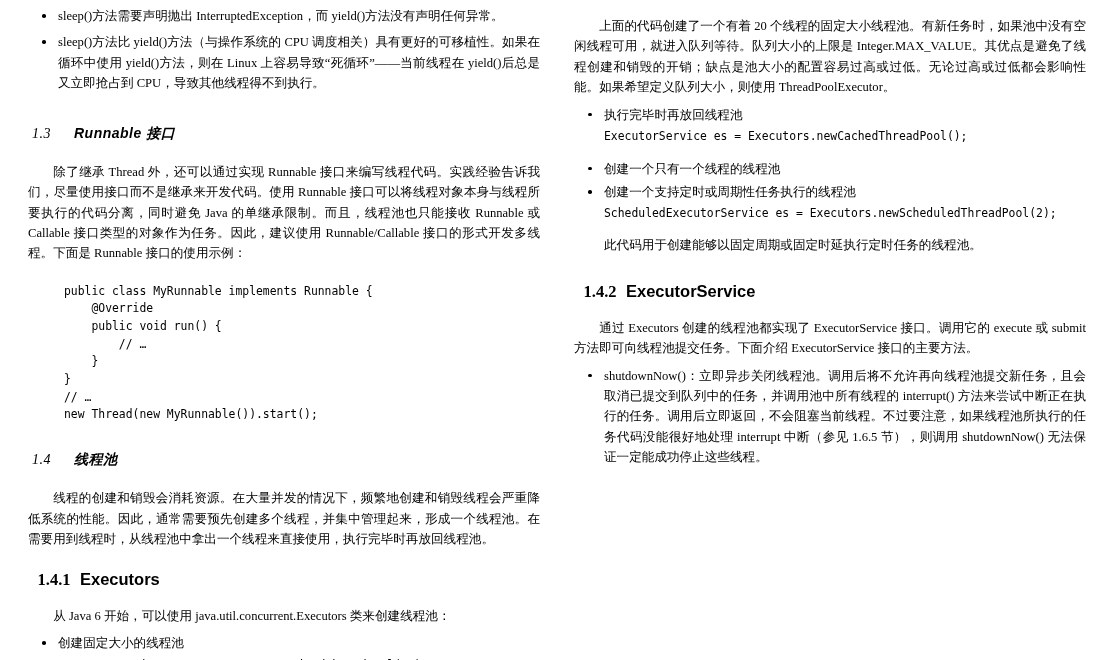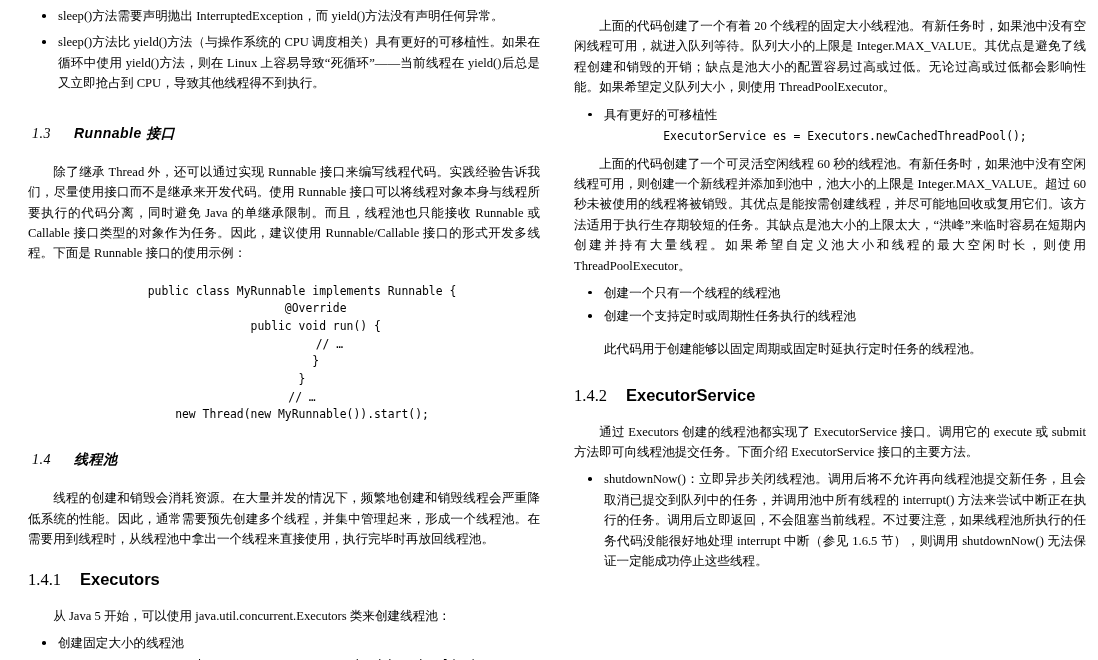--- a/index.html
+++ b/index.html
@@ -66,21 +66,22 @@
     font-size: 16.5px;
     font-weight: bold;
     margin: 0;
     line-height: 1.3;
     font-family: "Liberation Sans", sans-serif;
   }
   .h3 .num {
     display: inline-block;
     min-width: 52px;
     font-family: "Liberation Serif", serif;
-    font-weight: normal;
+    font-weight: bold;
+    text-align: center;
   }
 
   
   ul.bullets {
     list-style: none;
     margin: 0;
     padding: 0;
   }
   ul.bullets > li {
     position: relative;
@@ -103,21 +104,20 @@
   }
   ul.bullets.tight > li { margin-bottom: 3px; }
 
   
   pre.code, .code {
     font-family: "DejaVu Sans Mono", "Liberation Mono", monospace;
     font-size: 11.4px;
     line-height: 1.55;
     margin: 0;
     white-space: pre;
-    text-align: center;
   }
   .code-block {
     padding-left: 36px;
     margin: 6px 0 2px 0;
   }
   .code-inline-block {
     padding-left: 30px;
     margin: 3px 0 6px 0;
   }
   .sub-note {
@@ -174,61 +174,63 @@
     <p class="body indent">线程的创建和销毁会消耗资源。在大量并发的情况下，频繁地创建和销毁线程会严重降低系统的性能。因此，通常需要预先创建多个线程，并集中管理起来，形成一个线程池。在需要用到线程时，从线程池中拿出一个线程来直接使用，执行完毕时再放回线程池。</p>
 
     <div class="spacer-lg"></div>
 
     <div class="h3">
       <span class="num">1.4.1</span><span>Executors</span>
     </div>
 
     <div class="spacer-sm"></div>
 
-    <p class="body indent">从 Java 5 开始，可以使用 java.util.concurrent.Executors 类来创建线程池：</p>
+    <p class="body indent">从 Java 6 开始，可以使用 java.util.concurrent.Executors 类来创建线程池：</p>
 
     <div class="spacer-sm"></div>
 
     <ul class="bullets tight">
       <li>创建固定大小的线程池</li>
     </ul>
 
     <div class="code-inline-block">
       <pre class="code">ExecutorService es = Executors.newFixedThreadPool(20);</pre>
     </div>
 
   </div>
 
   <div class="col col-right">
 
     <p class="body indent">上面的代码创建了一个有着 20 个线程的固定大小线程池。有新任务时，如果池中没有空闲线程可用，就进入队列等待。队列大小的上限是 Integer.MAX_VALUE。其优点是避免了线程创建和销毁的开销；缺点是池大小的配置容易过高或过低。无论过高或过低都会影响性能。如果希望定义队列大小，则使用 ThreadPoolExecutor。</p>
 
     <div class="spacer-sm"></div>
 
     <ul class="bullets tight">
-      <li>具有更好的可移植性</li>
+      <li>执行完毕时再放回线程池</li>
     </ul>
 
     <div class="code-inline-block">
       <pre class="code">ExecutorService es = Executors.newCachedThreadPool();</pre>
     </div>
 
-    <p class="body indent">上面的代码创建了一个可灵活空闲线程 60 秒的线程池。有新任务时，如果池中没有空闲线程可用，则创建一个新线程并添加到池中，池大小的上限是 Integer.MAX_VALUE。超过 60 秒未被使用的线程将被销毁。其优点是能按需创建线程，并尽可能地回收或复用它们。该方法适用于执行生存期较短的任务。其缺点是池大小的上限太大，“洪峰”来临时容易在短期内创建并持有大量线程。如果希望自定义池大小和线程的最大空闲时长，则使用 ThreadPoolExecutor。</p>
 
     <div class="spacer-sm"></div>
 
     <ul class="bullets tight">
       <li>创建一个只有一个线程的线程池</li>
     </ul>
 
 
     <ul class="bullets tight">
       <li>创建一个支持定时或周期性任务执行的线程池</li>
     </ul>
 
+    <div class="code-inline-block">
+      <pre class="code">ScheduledExecutorService es = Executors.newScheduledThreadPool(2);</pre>
+    </div>
 
     <p class="sub-note">此代码用于创建能够以固定周期或固定时延执行定时任务的线程池。</p>
 
     <div class="spacer-lg"></div>
 
     <div class="h3">
       <span class="num">1.4.2</span><span>ExecutorService</span>
     </div>
 
     <div class="spacer-sm"></div>

